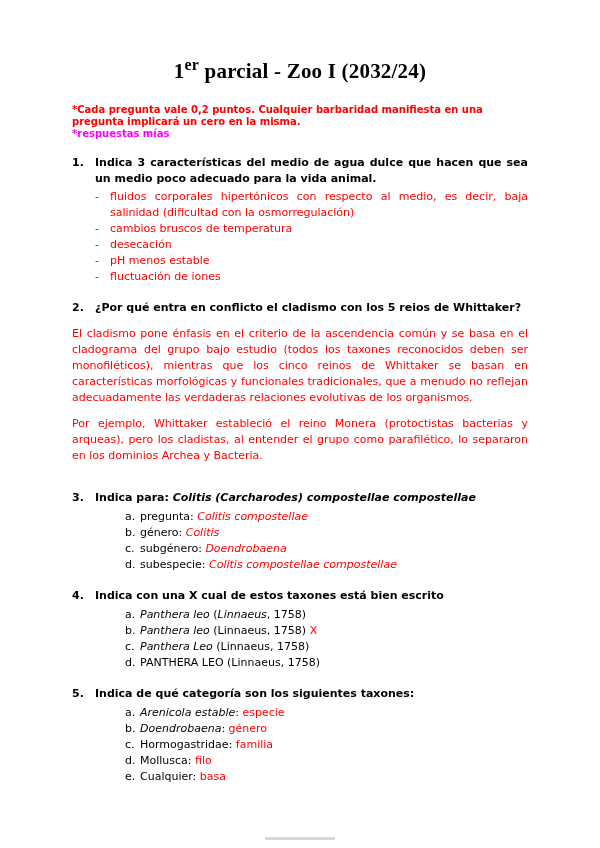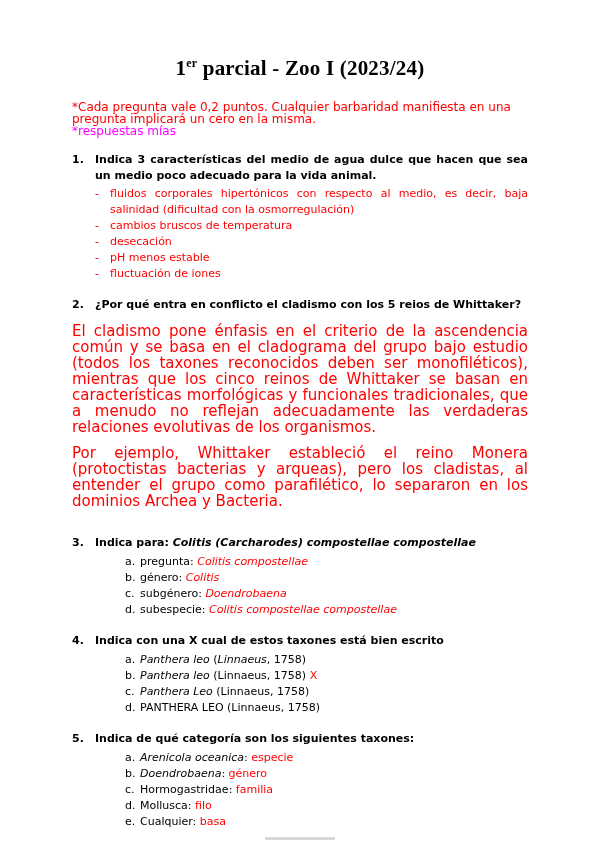--- a/index.html
+++ b/index.html
@@ -11,59 +11,59 @@
     color:#000000;
   }
   .page { padding:56px 72px 0 72px; }
 
   .title {
     font-family:"Liberation Serif", serif;
     font-size:21px; font-weight:bold;
     text-align:center; margin-bottom:20px;
     letter-spacing:0.2px;
   }
-  .title sup { font-size:12px; }
+  .title sup { font-size:16px; }
 
-  .note { font-size:12px; line-height:12px; font-weight:normal; }
+  .note { font-size:10px; line-height:12px; font-weight:bold; }
   .note-red { color:#ff0000; }
   .note-magenta { color:#ff00ff; }
 
   .question { margin-top:15px; }
   .question.gap-lg { margin-top:26px; }
 
   .q-heading { display:flex; font-weight:bold; font-size:11px; line-height:16px; }
   .q-num { width:23px; flex:none; }
   .q-title { flex:1; text-align:justify; }
 
   .red { color:#ff0000; }
   .i { font-style:italic;text-align:center; }
 
   .dash-list { padding-left:23px; margin-top:2px; }
   .dash-item { display:flex; font-size:11px; line-height:16px; color:#ff0000; }
   .dash { width:15px; flex:none; }
   .dash-text { flex:1; text-align:justify; }
 
-  .para { font-size:15px; line-height:16px; text-align:justify; margin-top:10px; }
+  .para { font-size:11px; line-height:16px; text-align:justify; margin-top:10px; }
 
   .letter-list { padding-left:53px; margin-top:3px; }
   .letter-item { display:flex; font-size:11px; line-height:16px; }
   .letter { width:15px; flex:none; }
   .li-text { flex:1; }
 
   .bottom-mark {
     position:absolute; bottom:8px; left:50%; transform:translateX(-50%);
     width:70px; height:3px; background:#d9d9d9; border-radius:1px;
   }
 </style>
 </head>
 <body>
 
 <div class="page">
 
-  <h1 class="title"><span>1</span><sup>er</sup><span> parcial - Zoo I (2023/24)</span></h1>
+  <h1 class="title"><span>1</span><sup>er</sup><span> parcial - Zoo I (2032/24)</span></h1>
 
   <p class="note note-red">*Cada pregunta vale 0,2 puntos. Cualquier barbaridad manifiesta en una pregunta implicará un cero en la misma.</p>
   <p class="note note-magenta">*respuestas mías</p>
 
   <section class="question">
     <div class="q-heading">
       <span class="q-num">1.</span>
       <span class="q-title">Indica 3 características del medio de agua dulce que hacen que sea un medio poco adecuado para la vida animal.</span>
     </div>
     <div class="dash-list">
@@ -150,21 +150,21 @@
   </section>
 
   <section class="question">
     <div class="q-heading">
       <span class="q-num">5.</span>
       <span class="q-title">Indica de qué categoría son los siguientes taxones:</span>
     </div>
     <div class="letter-list">
       <div class="letter-item">
         <span class="letter">a.</span>
-        <span class="li-text"><span class="i">Arenicola oceanica</span><span>: </span><span class="red">especie</span></span>
+        <span class="li-text"><span class="i">Arenicola estable</span><span>: </span><span class="red">especie</span></span>
       </div>
       <div class="letter-item">
         <span class="letter">b.</span>
         <span class="li-text"><span class="i">Doendrobaena</span><span>: </span><span class="red">género</span></span>
       </div>
       <div class="letter-item">
         <span class="letter">c.</span>
         <span class="li-text"><span>Hormogastridae</span><span>: </span><span class="red">familia</span></span>
       </div>
       <div class="letter-item">

